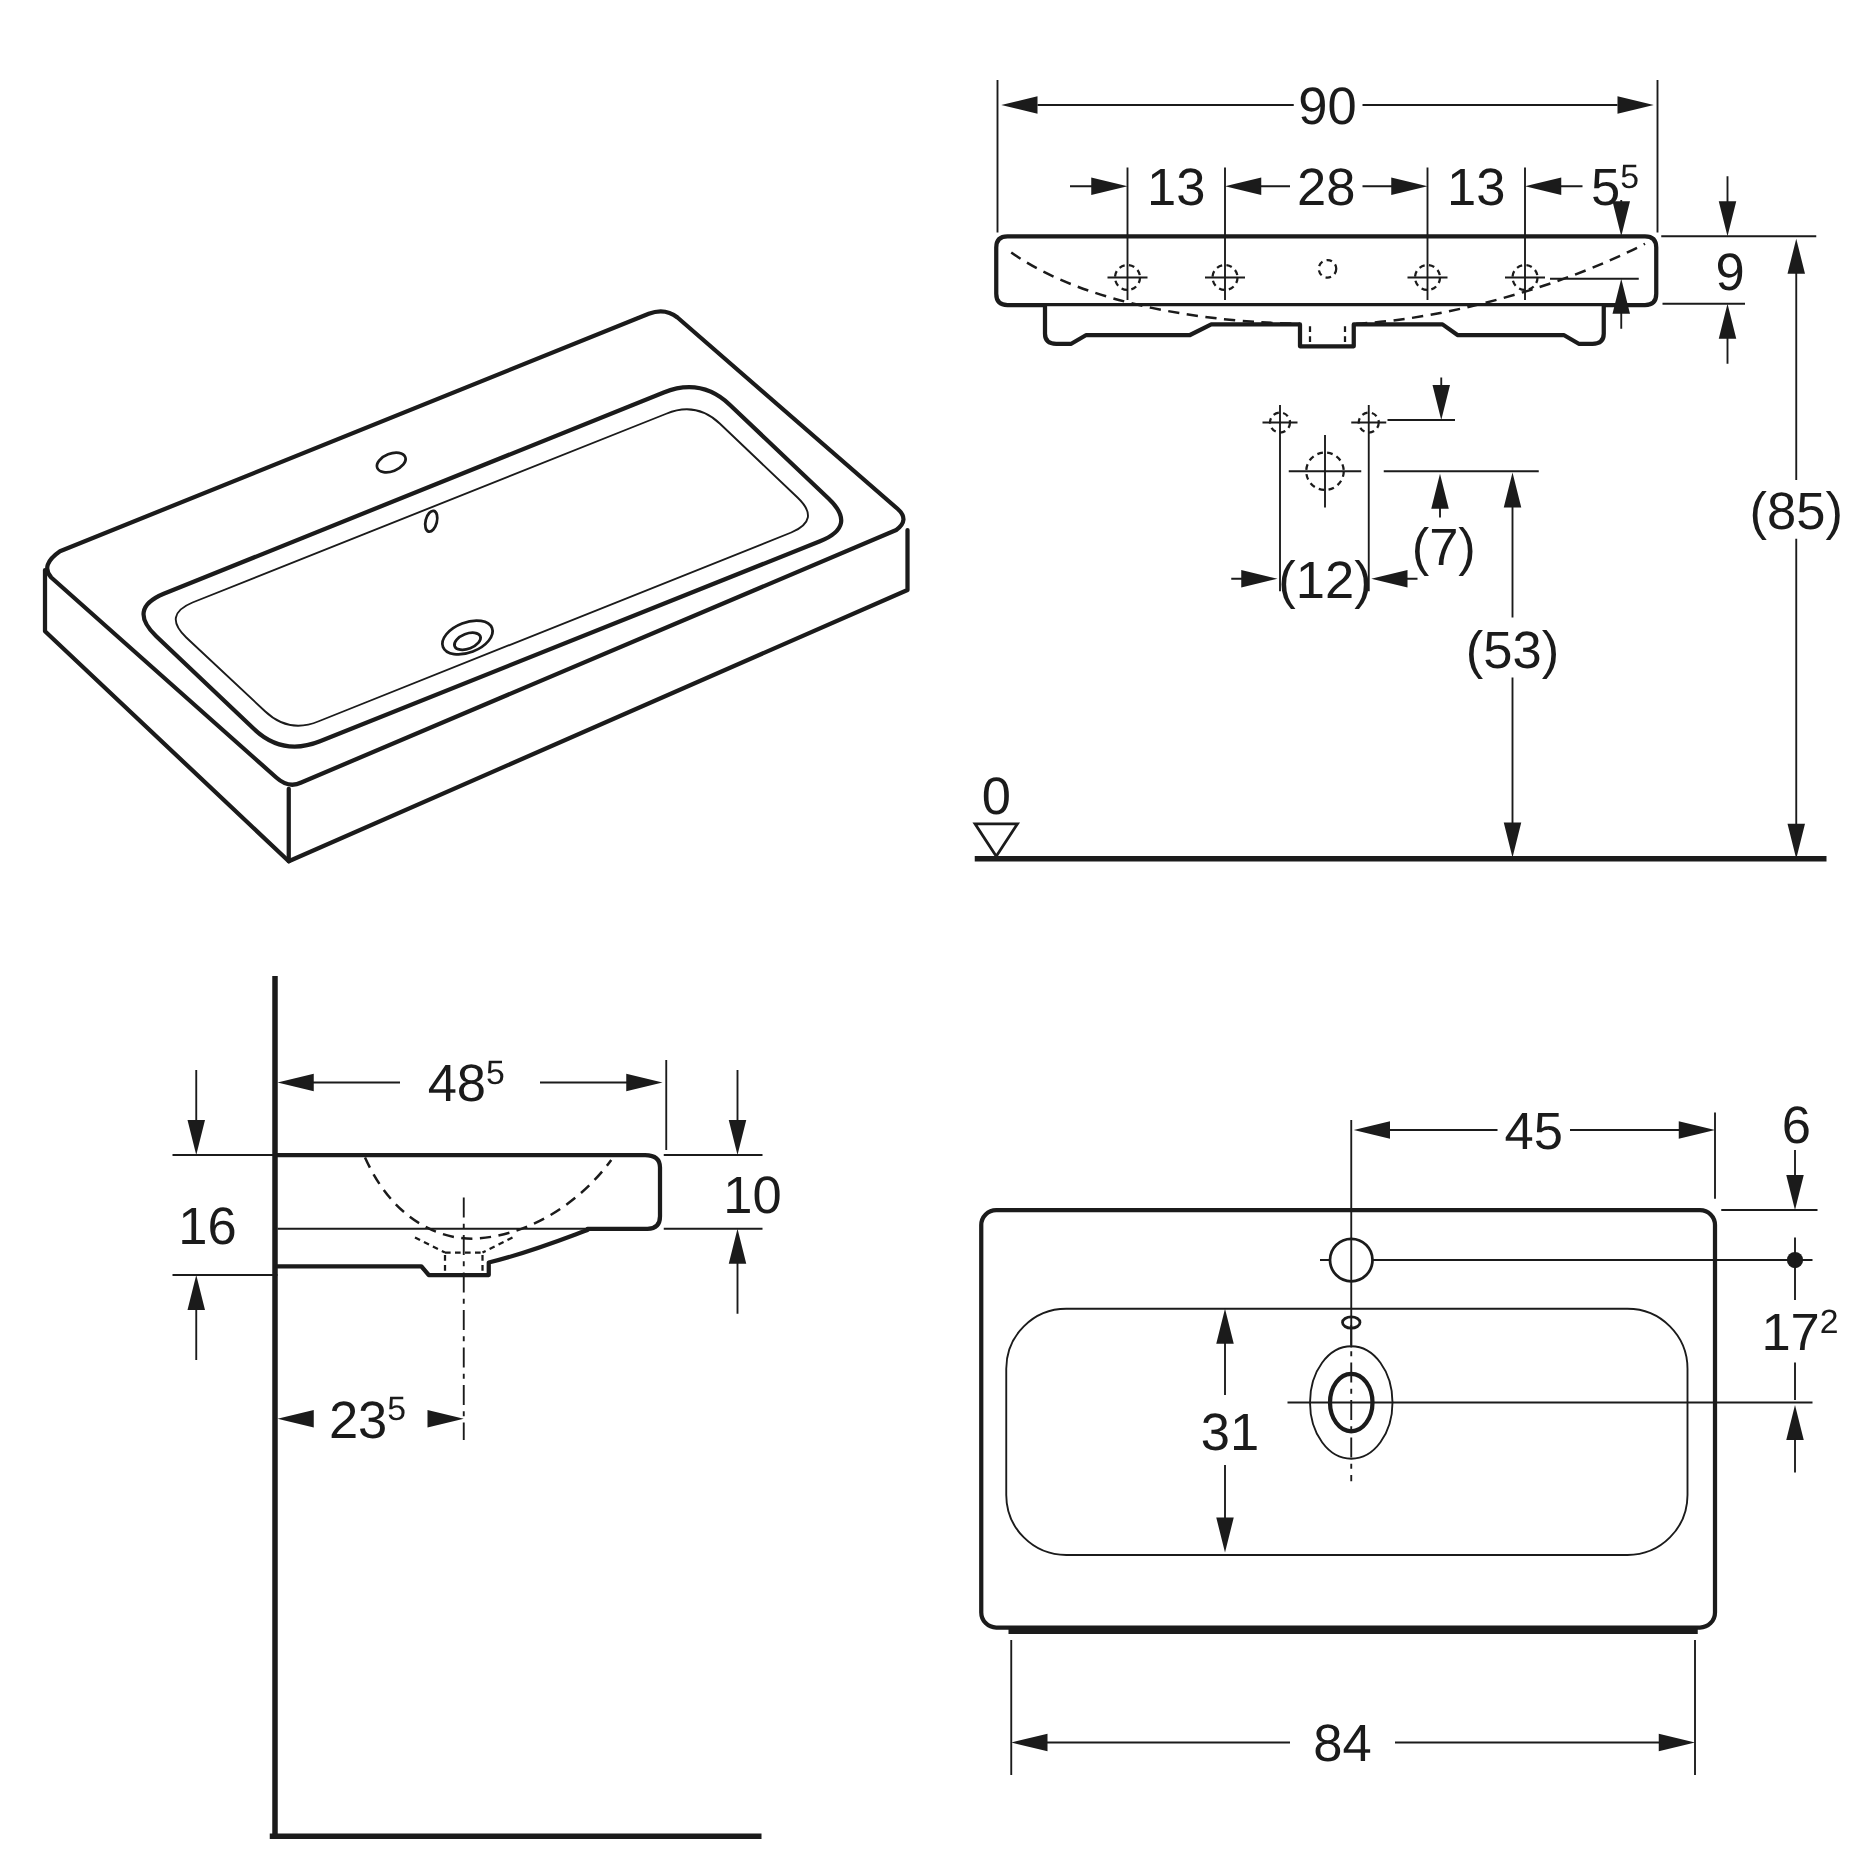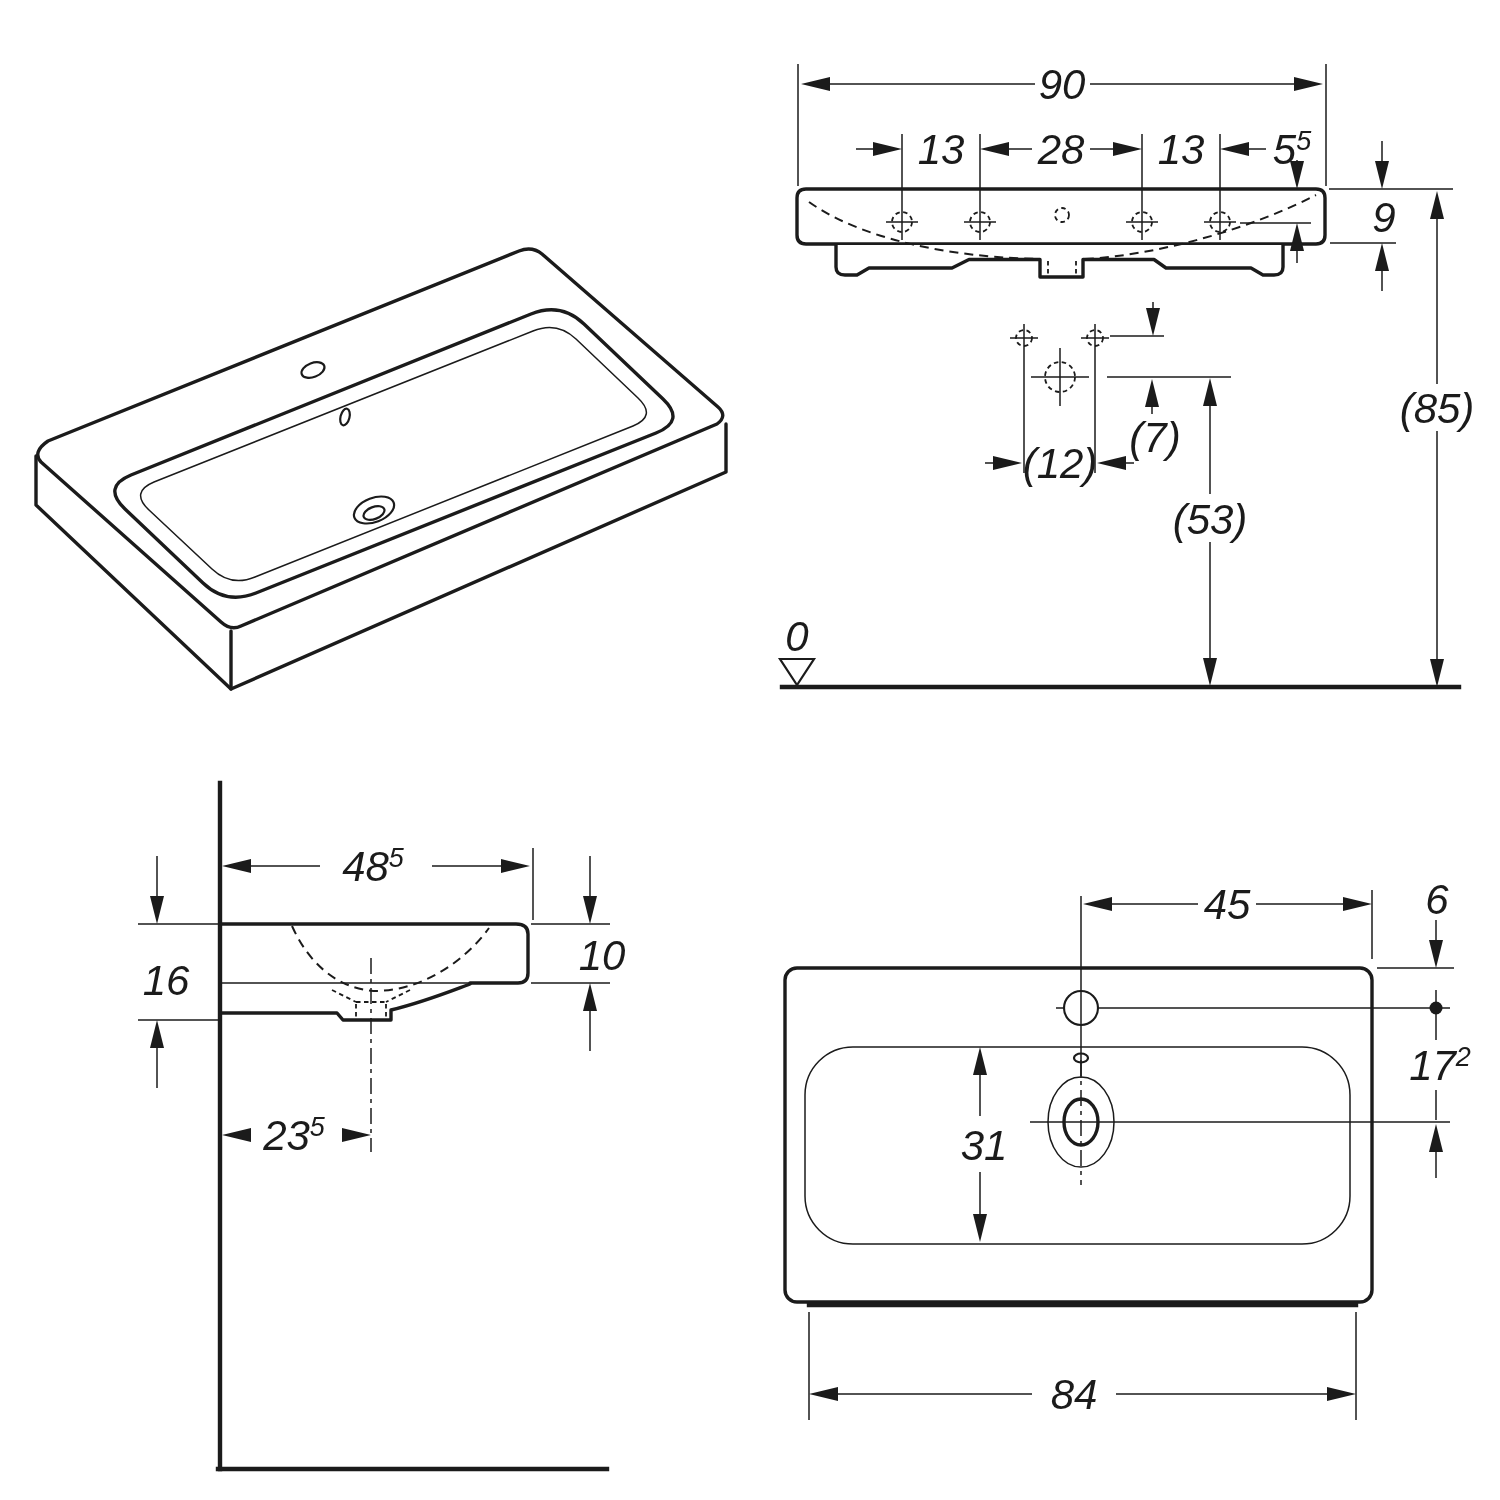--- a/index.html
+++ b/index.html
@@ -1,16 +1,16 @@
 <!DOCTYPE html>
 <html><head>
 <meta charset="utf-8">
 <style>
   html,body{margin:0;padding:0;background:#ffffff;}
-  #stage{position:relative;width:1500px;height:1500px;background:#ffffff;overflow:hidden;font-style:italic;}
+  #stage{position:relative;width:1500px;height:1500px;background:#ffffff;overflow:hidden;}
   svg{position:absolute;left:0;top:0;}
   text{font-family:"Liberation Sans","DejaVu Sans",sans-serif;fill:#1b1b1b;font-size:42px;}
   .sup{font-size:27px;}
   .s-thick{stroke:#1b1b1b;stroke-width:3.4;fill:none;stroke-linecap:round;stroke-linejoin:round;}
   .s-xthick{stroke:#1b1b1b;stroke-width:4.4;fill:none;stroke-linecap:square;}
   .s-med{stroke:#1b1b1b;stroke-width:2.2;fill:none;}
   .s-thin{stroke:#1b1b1b;stroke-width:1.5;fill:none;}
   .s-dash{stroke:#1b1b1b;stroke-width:2;fill:none;stroke-dasharray:9 6;}
   .s-dashsm{stroke:#1b1b1b;stroke-width:1.8;fill:none;stroke-dasharray:4.5 3.5;}
   .s-cl{stroke:#1b1b1b;stroke-width:1.5;fill:none;stroke-dasharray:16 5 4 5;}

